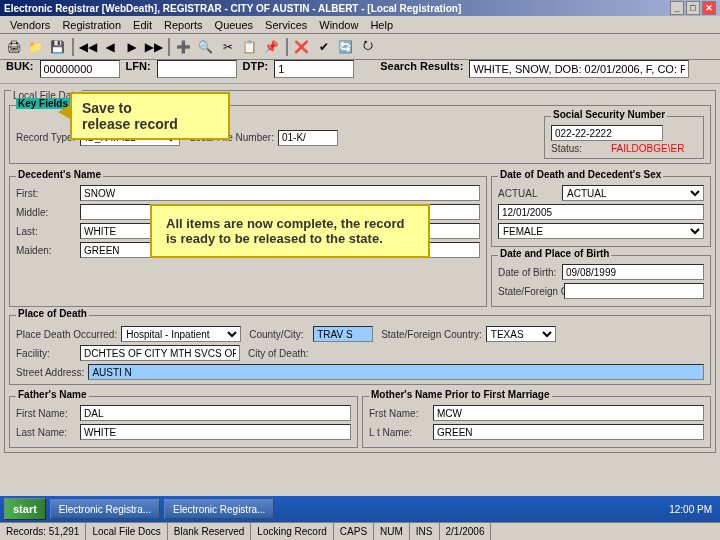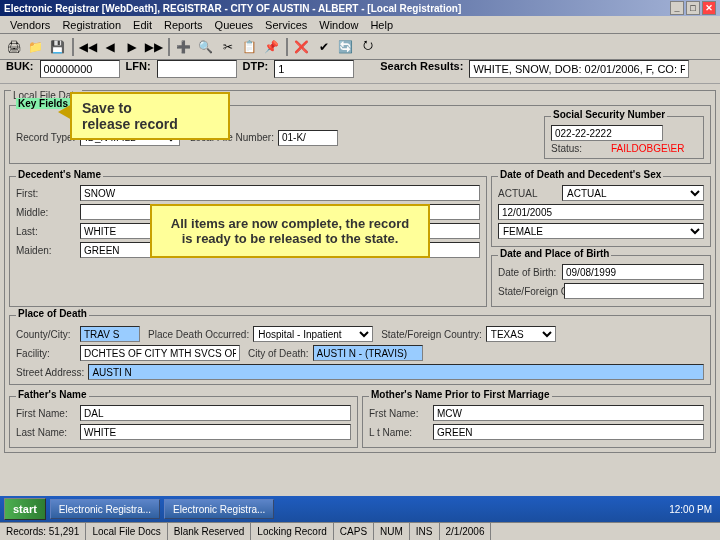--- a/index.html
+++ b/index.html
@@ -220,39 +220,39 @@
       border: 1px solid #808080;
       padding: 6px 6px 4px;
       position: relative;
       background: #d4d0c8;
       margin-top: 6px;
     }
     .key-fields-title {
       position: absolute;
       top: -8px;
       left: 6px;
-      background: #86efac;
+      background: #14b8a6;
       font-size: 10px;
       font-weight: bold;
       padding: 0 2px;
     }
 
     
     .info-box {
       position: absolute;
       top: 120px;
       left: 150px;
       background: #ffff99;
       border: 2px solid #c8a000;
       padding: 10px 14px;
       font-size: 13px;
       font-weight: bold;
       color: #333;
       z-index: 10;
-      text-align: center;
+      text-align: left;
       max-width: 280px;
     }
 
     
     .status-bar {
       position: absolute;
       bottom: 0;
       left: 0;
       right: 0;
       height: 18px;
@@ -497,40 +497,39 @@
             </div>
           </div>
         </div>
       </div>
     </div>
 
     <div class="section-group" style="margin-top:8px;">
       <span class="section-title">Place of Death</span>
       <div style="display:flex; gap:8px; margin-top:6px; flex-wrap:wrap;">
         <div style="display:flex; gap:4px; align-items:center;">
+          <span class="form-label" style="min-width:90px;">Place Death Occurred:</span>
+          <select class="form-select" style="width:120px;"><option>Hospital - Inpatient</option></select>
+        </div>
+        <div style="display:flex; gap:4px; align-items:center;">
           <span class="form-label">County/City:</span>
           <input class="form-input blue-bg" value="TRAV S" style="width: 60px;">
-        </div>
-        <div style="display:flex; gap:4px; align-items:center;">
-          <span class="form-label" style="min-width:90px;">Place Death Occurred:</span>
-          <select class="form-select" style="width:120px;"><option>Hospital - Inpatient</option></select>
         </div>
         <div style="display:flex; gap:4px; align-items:center;">
           <span class="form-label">State/Foreign Country:</span>
           <select class="form-select" style="width:70px;"><option>TEXAS</option></select>
         </div>
       </div>
       <div style="display:flex; gap:8px; margin-top:3px; flex-wrap:wrap;">
         <div style="display:flex; gap:4px; align-items:center;">
           <span class="form-label">Facility:</span>
           <input class="form-input" value="DCHTES OF CITY MTH SVCS OF AUSTI" style="width: 160px;">
         </div>
         <div style="display:flex; gap:4px; align-items:center;">
           <span class="form-label">City of Death:</span>
-          <input class="form-input blue-bg" value="AUSTI N - (TRAVIS)" style="width: 110px;">
         </div>
       </div>
       <div style="display:flex; gap:4px; align-items:center; margin-top:3px;">
         <span class="form-label">Street Address:</span>
         <input class="form-input blue-bg" value="AUSTI N" style="width: 120px;">
       </div>
     </div>
 
     <div class="fathers-mothers-row">
       <div class="half-section" style="margin-top:8px;">

